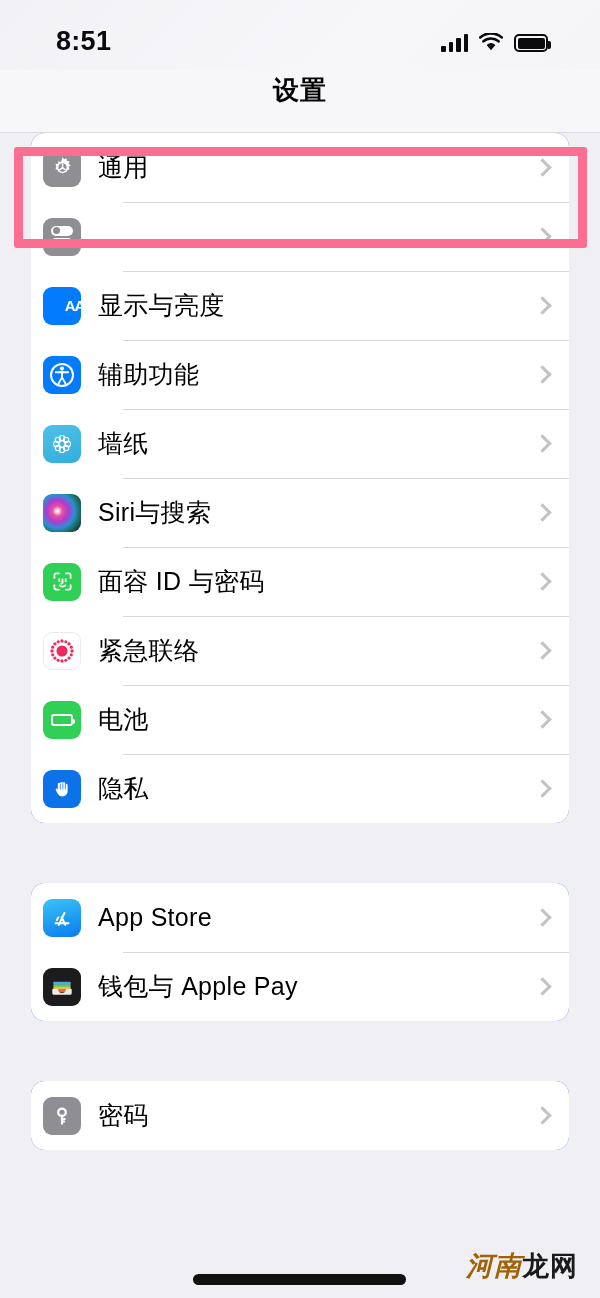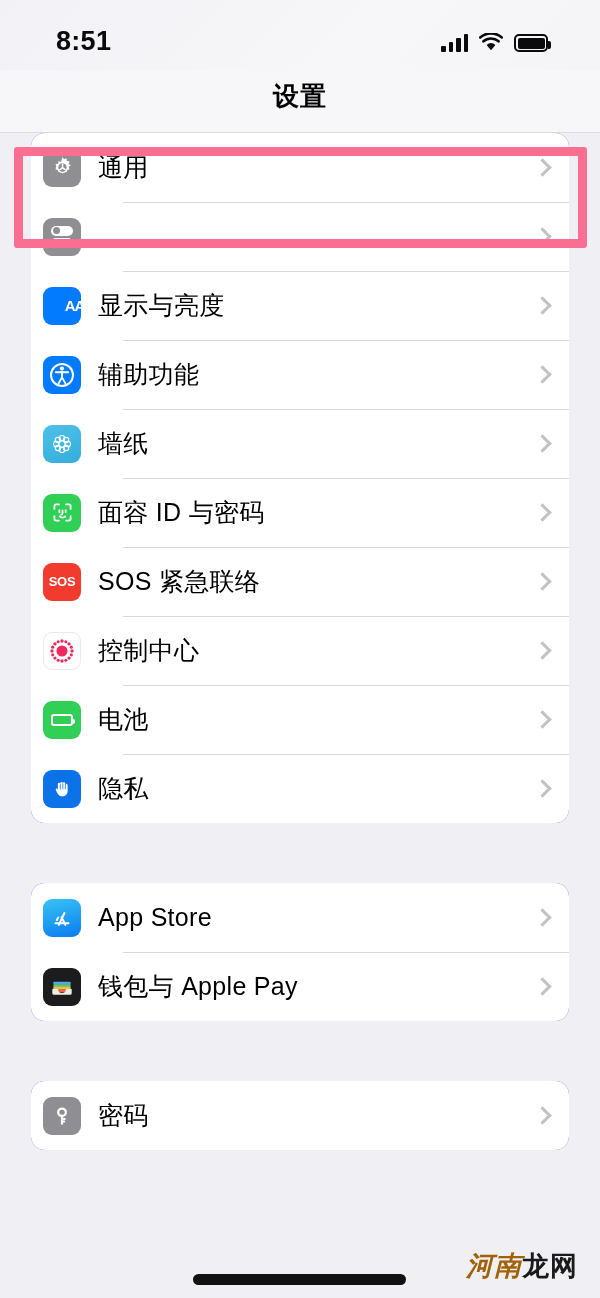--- a/index.html
+++ b/index.html
@@ -41,21 +41,21 @@
     width:3px;height:8px;background:#0B0B0D;border-radius:0 2px 2px 0;
   }
   .batt .fill{ height:100%; background:#0B0B0D; border-radius:2px; }
 
   
   .navbar{
     height:63px; background:#F7F7FA;
     border-bottom:1px solid #DCDCE0;
     display:flex; align-items:flex-start; justify-content:center;
   }
-  .navtitle{ font-size:26px; font-weight:700; color:#000; margin-top:9px; letter-spacing:1px;}
+  .navtitle{ font-size:26px; font-weight:700; color:#000; margin-top:3px; letter-spacing:1px;}
 
   
   .content{ position:relative; }
 
   .card{
     background:#1d4ed8;
     margin:0 31px;
     border-radius:14px;
     overflow:hidden;
   }
@@ -226,46 +226,44 @@
               <circle cx="19.7" cy="10.3" r="3.1"></circle>
             <circle cx="10.3" cy="19.7" r="3.1"></circle>
               <circle cx="19.7" cy="19.7" r="3.1"></circle>
           </g>
         </svg>
       </div>
       <div class="label">墙纸</div>
       <div class="chev"></div>
     </div>
 
+    <div class="row">
+      <div class="icon ic-siri"></div>
+      <div class="label">Siri与搜索</div>
+      <div class="chev"></div>
+    </div>
 
     <div class="row">
       <div class="icon ic-faceid">
         <svg viewBox="0 0 30 30" width="27" height="27">
           <g fill="none" stroke="#fff" stroke-width="2" stroke-linecap="round">
             <path d="M6 11 V8 a2 2 0 0 1 2-2 h3"></path>
             <path d="M24 11 V8 a2 2 0 0 0-2-2 h-3"></path>
             <path d="M6 19 v3 a2 2 0 0 0 2 2 h3"></path>
             <path d="M24 19 v3 a2 2 0 0 1-2 2 h-3"></path>
             <path d="M11.5 12.4 v2.2 M18.5 12.4 v2.2"></path>
             <path d="M15 12.6 v3.6 c0 .9-.7 1.2-1.3 1.2"></path>
             <path d="M11.8 19.4 a4.6 4.6 0 0 0 6.4 0"></path>
           </g>
         </svg>
       </div>
       <div class="label">面容 ID 与密码</div>
       <div class="chev"></div>
     </div>
 
-    <div class="row">
-      <div class="icon ic-sos">
-        <span>SOS</span>
-      </div>
-      <div class="label">SOS 紧急联络</div>
-      <div class="chev"></div>
-    </div>
 
     <div class="row">
       <div class="icon ic-expo">
         <svg viewBox="0 0 30 30" width="32" height="32">
           <circle cx="15" cy="15" r="5.2" fill="#F1295C"></circle>
           <g fill="#F1295C">
             <circle cx="15" cy="5.6" r="1.55"></circle>
               <circle cx="21.6" cy="8.4" r="1.55"></circle>
             <circle cx="24.4" cy="15" r="1.55"></circle>
               <circle cx="21.6" cy="21.6" r="1.55"></circle>
@@ -277,21 +275,21 @@
               <circle cx="23.7" cy="11.4" r="1.45"></circle>
             <circle cx="23.7" cy="18.6" r="1.45"></circle>
               <circle cx="18.6" cy="23.7" r="1.45"></circle>
             <circle cx="11.4" cy="23.7" r="1.45"></circle>
               <circle cx="6.3" cy="18.6" r="1.45"></circle>
             <circle cx="6.3" cy="11.4" r="1.45"></circle>
               <circle cx="11.4" cy="6.3" r="1.45"></circle>
           </g>
         </svg>
       </div>
-      <div class="label">控制中心</div>
+      <div class="label">紧急联络</div>
       <div class="chev"></div>
     </div>
 
     <div class="row">
       <div class="icon ic-batt">
           <div class="b"></div>
         </div>
       <div class="label">电池</div>
       <div class="chev"></div>
     </div>

